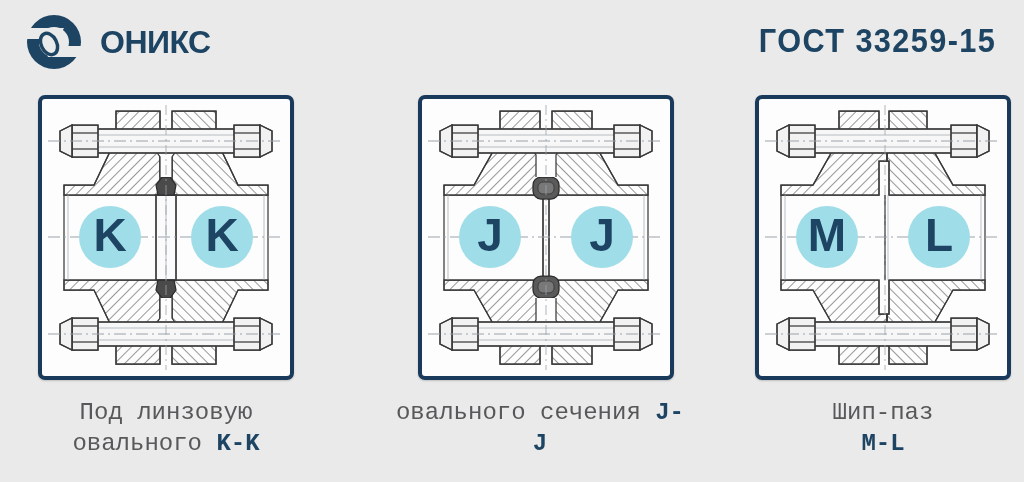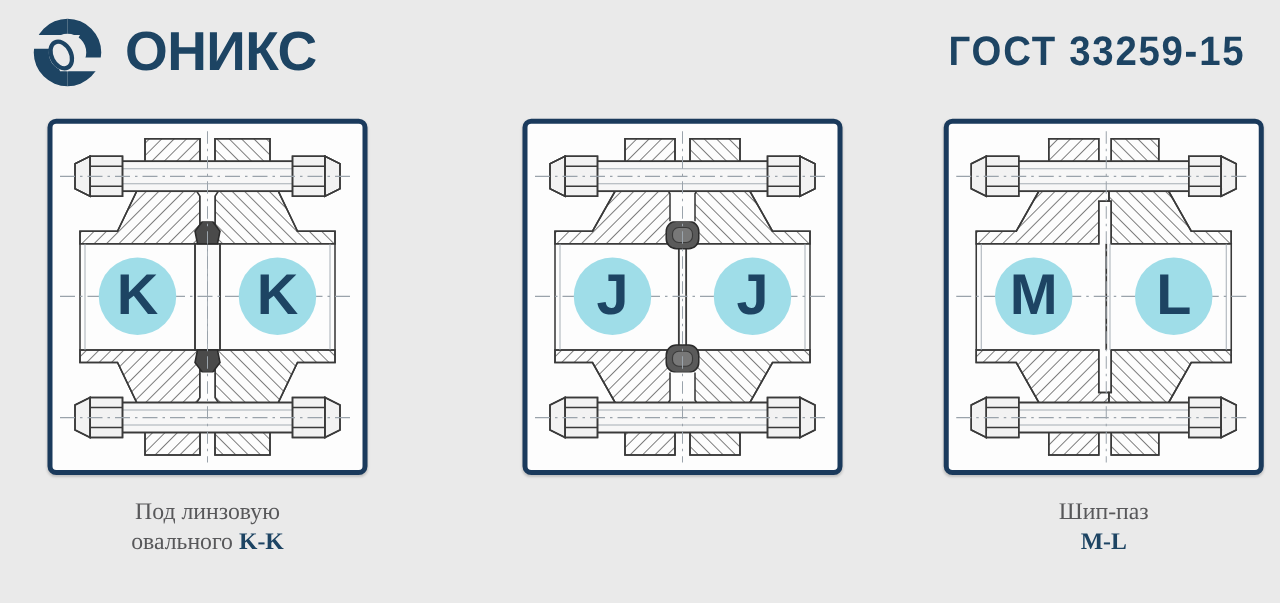--- a/index.html
+++ b/index.html
@@ -8,21 +8,21 @@
     background:#eaeaea;
     font-family:"Liberation Sans","DejaVu Sans",sans-serif;
     overflow:hidden;position:relative;
   }
   #stage{position:absolute;left:0;top:0;width:1024px;height:482px;}
 
   
   .logo-wrap{position:absolute;left:18px;top:12px;display:flex;align-items:center;gap:10px;}
   .logo-mark{width:72px;height:60px;display:block;}
   .logo-word{
-    font-size:44px;font-weight:bold;color:#1d4463;
+    font-size:32px;font-weight:bold;color:#1d4463;
     letter-spacing:-0.5px;line-height:1;
     font-family:"Liberation Sans","DejaVu Sans",sans-serif;
   }
   .gost{
     position:absolute;right:28px;top:22px;
     font-size:33px;font-weight:bold;color:#1d4463;
     letter-spacing:1.5px;
     transform:scaleX(0.93);transform-origin:right center;
     font-family:"Liberation Sans","DejaVu Sans",sans-serif;
     white-space:nowrap;
@@ -36,22 +36,22 @@
     box-shadow:0 1px 2px rgba(0,0,0,.18);
   }
   #panel-1{left:38px;}
   #panel-2{left:418px;}
   #panel-3{left:755px;}
   .panel svg{display:block;width:100%;height:100%;}
 
   
   .caption{
     position:absolute;top:398px;width:300px;
-    text-align:center;font-size:19px;line-height:1.28;
-    color:#58585a;font-family:Liberation Serif, serif;
+    text-align:center;font-size:24px;line-height:1.28;
+    color:#58585a;font-family:Liberation Mono, monospace;
   }
   #caption-1{left:16px;}
   #caption-2{left:390px;}
   #caption-3{left:733px;}
   .caption b{color:#1d4463;font-weight:bold;}
   .cap-line{display:block;}
 </style>
 </head>
 <body>
 
@@ -343,20 +343,21 @@
       <text x="180" y="152" text-anchor="middle" font-size="46" font-weight="bold" fill="#1d4463" font-family="Liberation Sans, DejaVu Sans, sans-serif">L</text>
     </svg>
   </div>
 
   <div class="caption" id="caption-1">
     <span class="cap-line">Под линзовую</span>
     <span class="cap-line"><span>овального </span><b>K-K</b></span>
   </div>
 
   <div class="caption" id="caption-2">
+    <span class="cap-line"><span>овального сечения </span><b>J-J</b></span>
   </div>
 
   <div class="caption" id="caption-3">
     <span class="cap-line">Шип-паз</span>
     <span class="cap-line"><b>M-L</b></span>
   </div>
 
 </div>
 
 </body></html>

